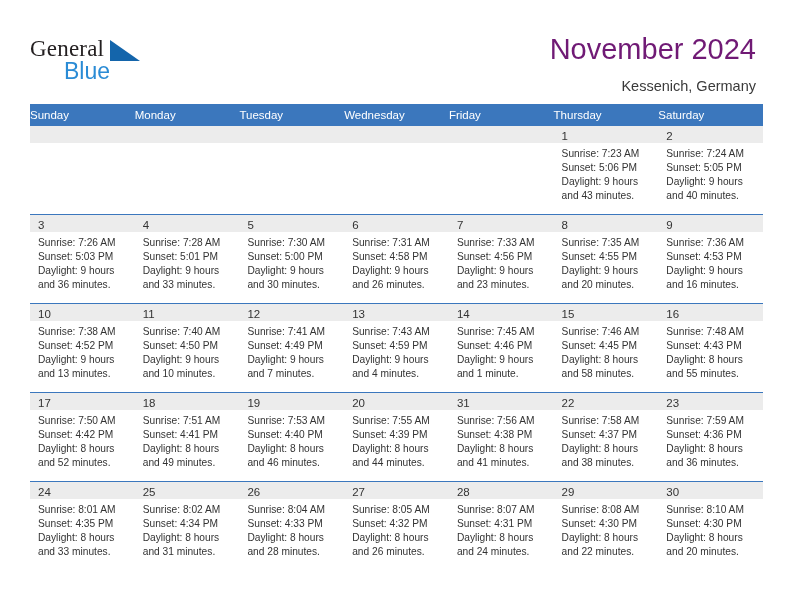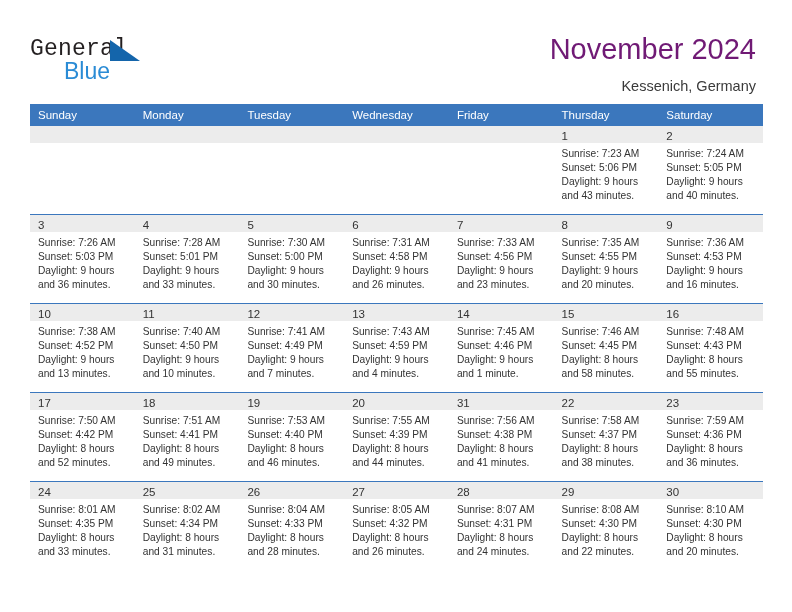--- a/index.html
+++ b/index.html
@@ -34,21 +34,21 @@
     top: 36px;
     width: 130px;
     height: 54px;
   }
   .logo-general {
     position: absolute;
     left: 0; top: 0;
     font-size: 23px;
     letter-spacing: 0.2px;
     color: #231f20;
-    font-family: Liberation Mono, monospace;
+    font-family: Liberation Serif, serif;
   }
   .logo-triangle {
     position: absolute;
     left: 80px;
     top: 4px;
     width: 0;
     height: 0;
     border-left: 30px solid #1465ab;
     border-top: 21px solid transparent;
   }
@@ -89,21 +89,21 @@
   .dow-row {
     display: flex;
     background: #3b77bd;
     height: 22px;
   }
   .dow {
     flex: 1 1 0;
     color: #ffffff;
     font-size: 11.5px;
     line-height: 22px;
-    padding-left: 8px;
+    padding-left: 0;
     box-sizing: border-box;
     white-space: nowrap;
   }
   .week {
     display: flex;
     border-top: 1.5px solid #3b77bd;
     height: 88px;
     background: #ffffff;
   }
   .week.first {

